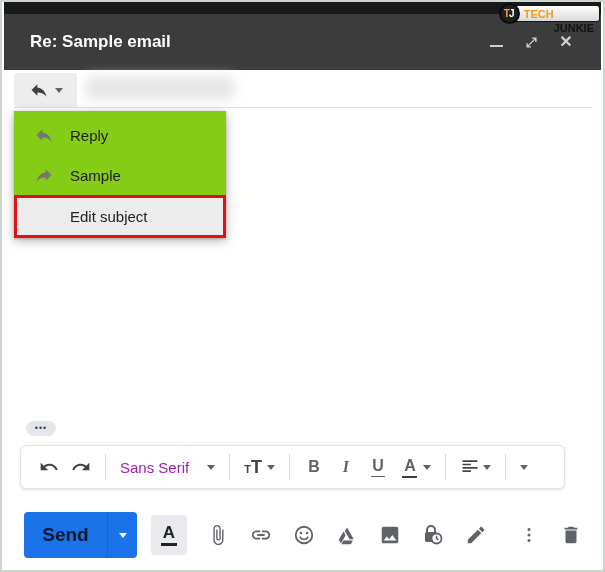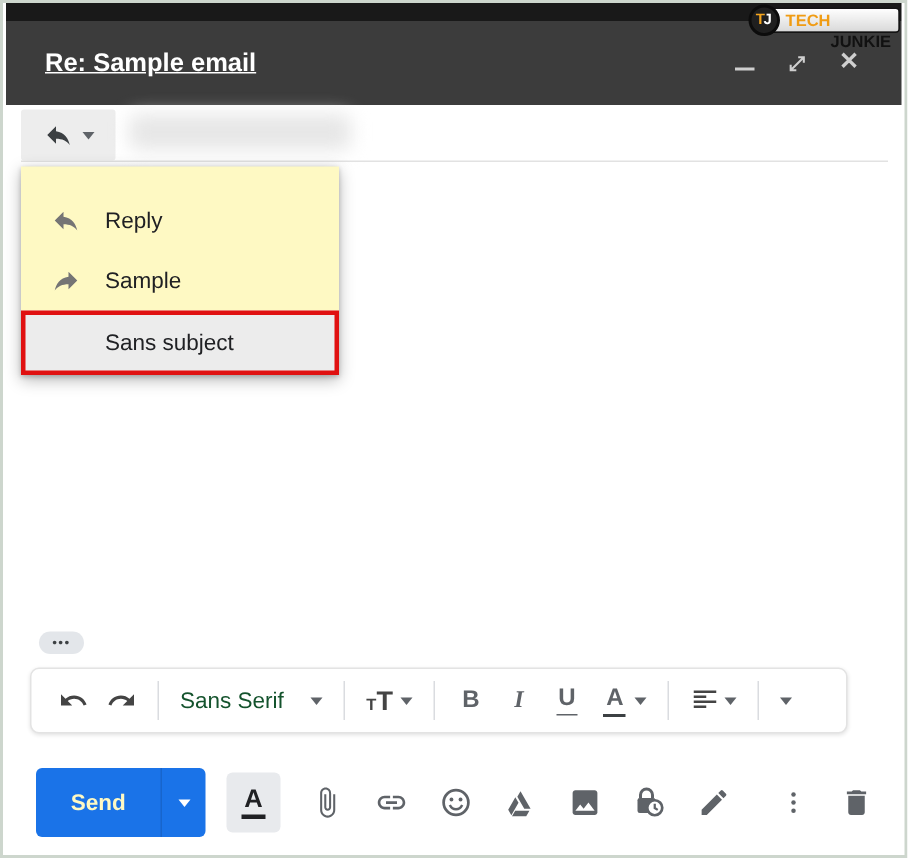--- a/index.html
+++ b/index.html
@@ -19,74 +19,74 @@
   .logo-pill { height:17px; background:linear-gradient(#fefefe,#d9d9d9); border:1px solid #141414;
                border-radius:3px; display:flex; align-items:center; padding:0 5px 0 10px;
                font-weight:bold; font-size:11px; letter-spacing:0;justify-content:center; }
   .logo-pill .tech { color:#f09c14; }
   .logo-pill .junkie { color:#111;margin-top:28px; }
 
   
   .win-topstrip { position:absolute; left:2px; right:2px; top:0; height:12px; background:#191919; }
   .titlebar { position:absolute; left:2px; right:2px; top:12px; height:56px; background:#3c3c3c;
               display:flex; align-items:center; padding:0 26px; }
-  .win-title { color:#fff; font-weight:bold; font-size:17px;text-decoration:underline; }
+  .win-title { color:#fff; font-weight:bold; font-size:17px; }
   .win-controls { margin-left:auto; display:flex; align-items:center; gap:17px; }
   .ctl { display:flex; align-items:center; justify-content:center; width:18px; height:18px; cursor:pointer; }
   .min-bar { width:13px; height:2px; background:#cfcfcf; margin-top:8px; }
   .close-x { color:#cfcfcf; font-size:16px; font-weight:bold; line-height:1; }
 
   
   .reply-btn { position:absolute; left:12px; top:71px; width:63px; height:34px; background:#ededed;
                border:none; border-radius:2px; display:flex; align-items:center; justify-content:center;
                gap:6px; cursor:pointer; }
   .blur-recipient { position:absolute; left:84px; top:74px; width:148px; height:24px; background:#e7e7e7;
                     border-radius:6px; filter:blur(6px); }
   .header-sep { position:absolute; left:12px; top:105px; width:578px; height:1px; background:#e2e2e2; }
 
   
-  .menu { position:absolute; left:12px; top:109px; width:212px; background:#fef9c3;
-          box-shadow:0 3px 10px rgba(0,0,0,0.28), 0 1px 3px rgba(0,0,0,0.2); z-index:10; padding:16px 0 0 0; }
+  .menu { position:absolute; left:12px; top:109px; width:212px; background:#84cc16;
+          box-shadow:0 3px 10px rgba(0,0,0,0.28), 0 1px 3px rgba(0,0,0,0.2); z-index:10; padding:4px 0 0 0; }
   .menu-item { display:flex; align-items:center; height:40px; cursor:pointer; font-size:15px; color:#202124; }
   .mi-icon { width:22px; height:22px; margin:0 15px 0 19px; display:flex; align-items:center; justify-content:center; }
   .menu-item.highlight { background:#ececec; border:3px solid #e01111; height:43px; }
   .menu-item.highlight .mi-icon { margin-left:16px; }
 
   
   .body-area { position:absolute; left:12px; top:240px; right:14px; height:170px; background:#fff; }
   .trim-btn { position:absolute; left:24px; top:419px; width:30px; height:15px; background:#e3e6ea;
               border:none; border-radius:8px; color:#3c4043; font-size:9px; letter-spacing:1px;
               line-height:13px; cursor:pointer; text-align:center; padding:0; }
 
   
   .toolbar { position:absolute; left:18px; top:443px; width:545px; height:44px; background:#fff;
              border:1px solid #e3e3e3; border-radius:6px; box-shadow:0 1px 3px rgba(0,0,0,0.12);
              display:flex; align-items:center; padding:0 12px; }
   .tb-btn { background:none; border:none; display:flex; align-items:center; justify-content:center;
             cursor:pointer; color:#3c4043; padding:4px 6px; }
   .tb-sep { width:1px; height:26px; background:#dadce0; margin:0 8px; }
   .caret { width:0; height:0; border-left:4px solid transparent; border-right:4px solid transparent;
            border-top:5px solid #5f6368; }
-  .font-label { font-size:15px; color:#14532d; margin-right:18px; }
+  .font-label { font-size:15px; color:#a21caf; margin-right:18px; }
   .size-icon { display:flex; align-items:baseline; font-weight:bold; color:#444; margin-right:5px; }
   .size-small { font-size:11px; }
   .size-large { font-size:18px; }
   .fmt-letter { font-size:16px; font-weight:bold; color:#5f6368; width:20px; text-align:center; }
   .fmt-italic { font-style:italic; font-family:"Liberation Serif", serif; }
   .color-a { display:flex; flex-direction:column; align-items:center; }
   .color-a .bar { width:15px; height:2px; background:#3c4043; margin-top:1px; }
   .u-stack { display:flex; flex-direction:column; align-items:center; }
   .u-stack .bar { width:14px; height:1.5px; background:#5f6368; margin-top:1px; }
 
   
   .actionbar { position:absolute; left:22px; right:20px; top:508px; height:50px;
                display:flex; align-items:center; }
   .send-group { display:flex; height:46px; background:#1a73e8; border-radius:4px; overflow:hidden; cursor:pointer; }
   .send-main { width:83px; display:flex; align-items:center; justify-content:center;
-               color:#fef9c3; font-size:15px; font-weight:bold; border:none; background:transparent; cursor:pointer; }
+               color:#0f172a; font-size:19px; font-weight:bold; border:none; background:transparent; cursor:pointer; }
   .send-split { width:1px; background:#1765cc; }
   .send-caret { width:29px; display:flex; align-items:center; justify-content:center; border:none;
                 background:transparent; cursor:pointer; }
   .send-caret .caret { border-top-color:#fff; }
   .fmt-toggle { margin-left:14px; width:36px; height:40px; background:#e8eaed; border:none; border-radius:4px;
                 display:flex; flex-direction:column; align-items:center; justify-content:center; cursor:pointer; }
   .fmt-toggle .a { font-size:17px; font-weight:bold; color:#202124; line-height:1; }
   .fmt-toggle .bar { width:16px; height:2.5px; background:#202124; margin-top:2px; }
   .ab-icon { background:none; border:none; cursor:pointer; display:flex; align-items:center;
              justify-content:center; width:24px; height:24px; margin-left:19px; }
@@ -146,21 +146,21 @@
     <div class="menu-item">
       <span class="mi-icon">
         <svg width="20" height="20" viewBox="0 0 24 24">
             <path d="M14 9V5l7 7-7 7v-4.1c-5 0-8.5 1.6-11 5.1 1-5 4-10 11-11z" fill="#757575"></path>
           </svg>
       </span>
       <span>Sample</span>
     </div>
     <div class="menu-item highlight">
       <span class="mi-icon"></span>
-      <span>Sans subject</span>
+      <span>Edit subject</span>
     </div>
   </div>
 
   <div class="body-area"></div>
 
   <button class="trim-btn">•••</button>
 
   <div class="toolbar">
     <button class="tb-btn">
       <svg width="20" height="20" viewBox="0 0 24 24">

